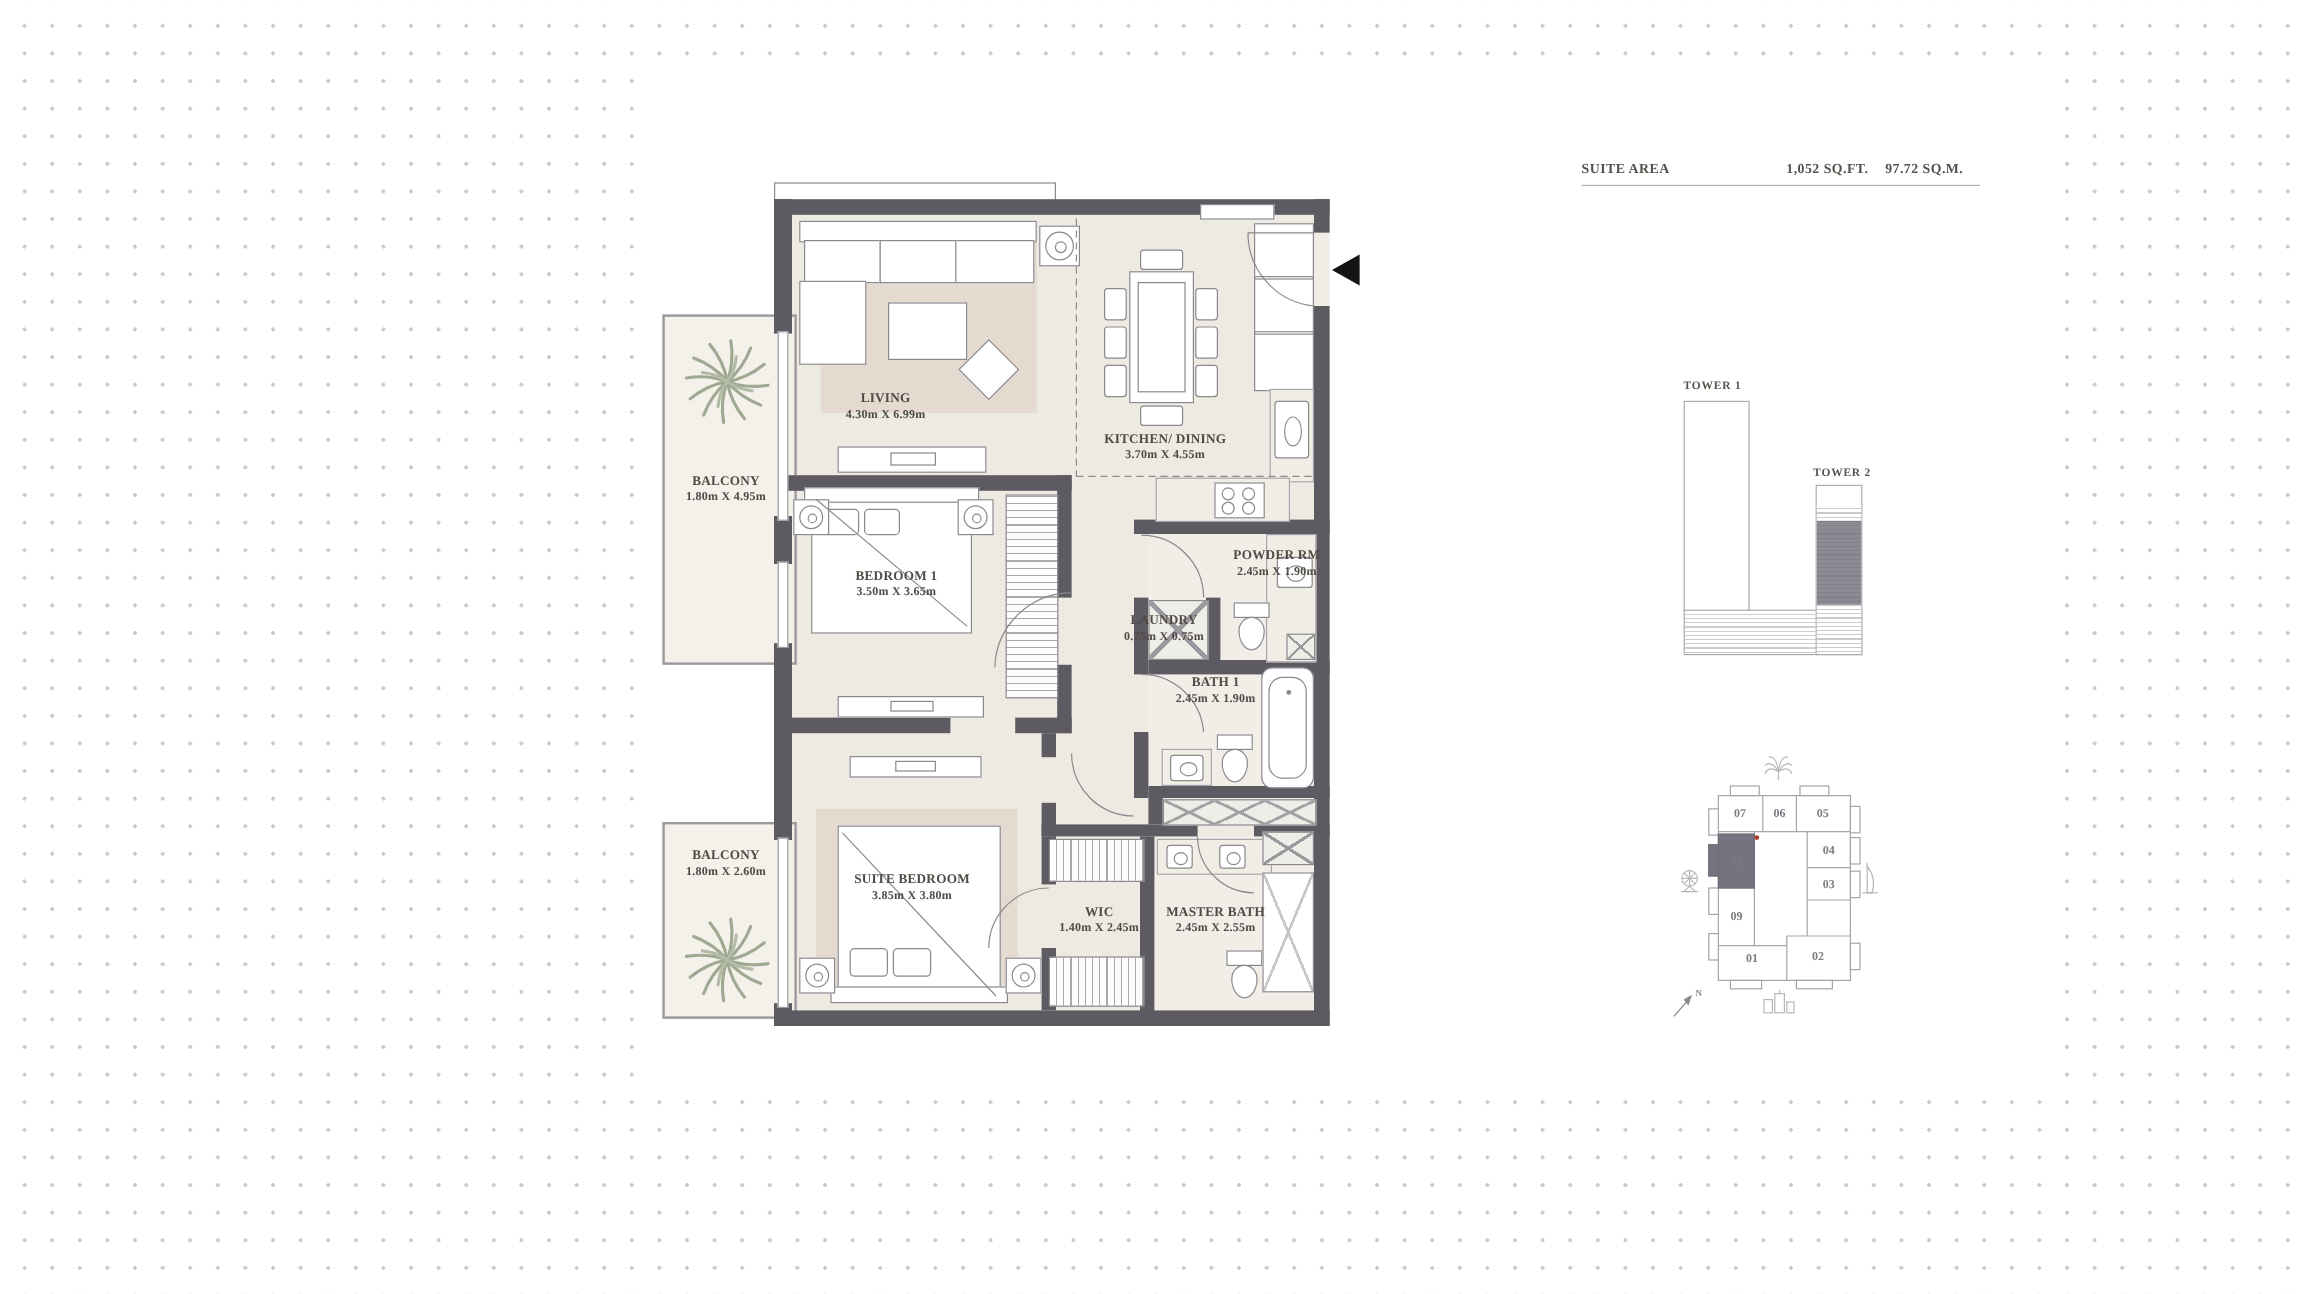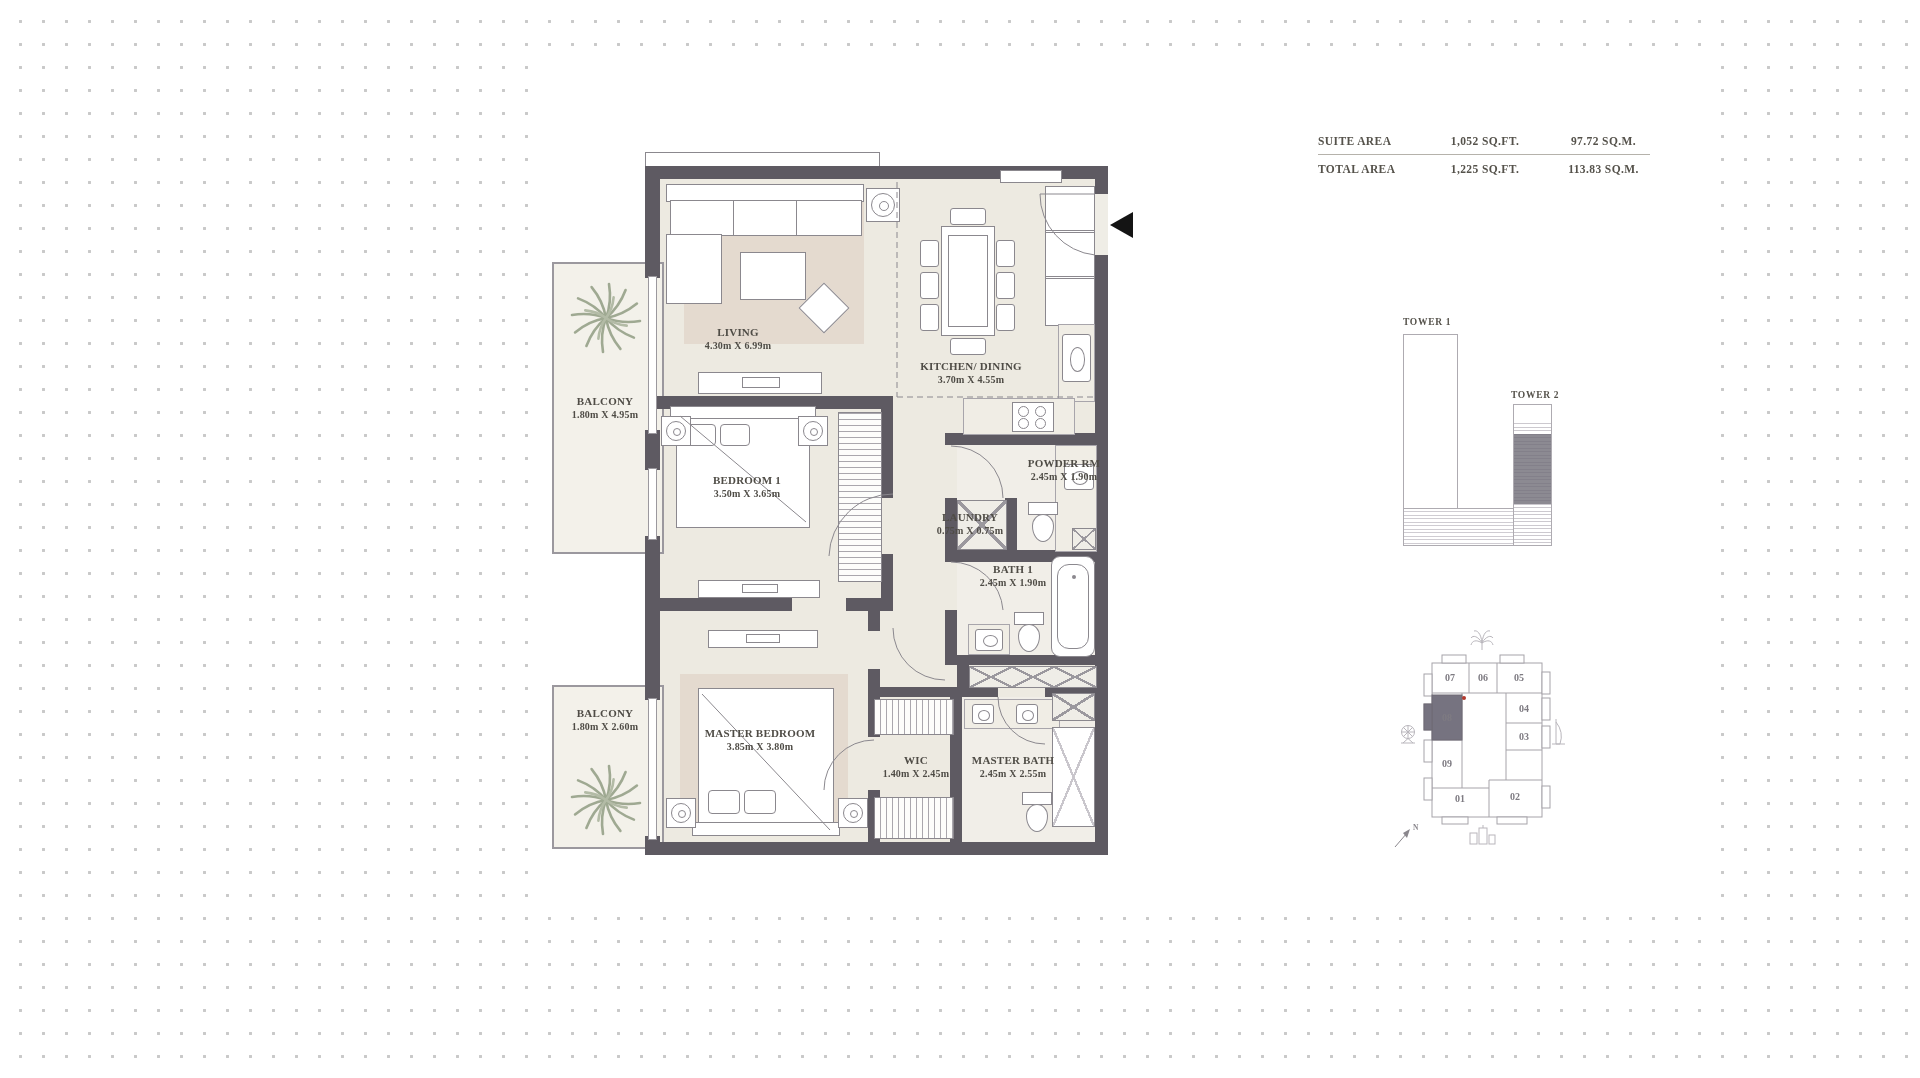--- a/index.html
+++ b/index.html
@@ -41,21 +41,21 @@
   .stove{position:absolute;background:#fff;border:1px solid #8b888e}
   .stove i{position:absolute;width:9px;height:9px;border:1px solid #8b888e;border-radius:50%;background:#fff}
   .pil{position:absolute;background:#fff;border:1px solid #8b888e;border-radius:4px}
   .lbl{position:absolute;text-align:center;color:#4f4c46;font-weight:bold;font-size:11px;line-height:13px;letter-spacing:.2px}
   .lbl span{display:block}
   .lbl .d{font-size:10px}
   .arrow{position:absolute;width:0;height:0;border-top:13px solid transparent;border-bottom:13px solid transparent;border-right:23px solid #141414}
   .atable{position:absolute;left:1318px;top:127px;width:332px;color:#55524b;font-size:11.5px;font-weight:bold;letter-spacing:.4px}
   .arow{display:flex;align-items:center;height:27px}
   .sep{border-bottom:1px solid #b5b2ab}
-  .ac1{width:40%;text-align:left}.ac2{width:32%;text-align:left}.ac3{width:28%;text-align:center}
+  .ac1{width:40%;text-align:left}.ac2{width:32%;text-align:right}.ac3{width:28%;text-align:center}
   .tlabel{position:absolute;font-size:9.5px;font-weight:bold;letter-spacing:.7px;color:#55524b}
   .t1rect{position:absolute;left:1403px;top:334px;width:53px;height:174px;border:1px solid #aeabb1;background:#fff}
   .podium{position:absolute;left:1403px;top:508px;width:147px;height:36px;border:1px solid #aeabb1;
       background:repeating-linear-gradient(180deg,#fff 0 2.5px,#cfccd2 2.5px 3.5px)}
   .t2rect{position:absolute;left:1513px;top:404px;width:37px;height:140px;border:1px solid #aeabb1;background:#fff}
   .t2stripes{position:absolute;left:0;top:16px;width:100%;height:124px;
       background:repeating-linear-gradient(180deg,#fff 0 2.5px,#ccc9cf 2.5px 3.5px)}
   .t2block{position:absolute;left:0;top:29px;width:100%;height:70px;background:rgba(115,112,122,.82)}
   .kp-num{font-family:"Liberation Serif",serif;font-size:10px;font-weight:bold;fill:#7e7b82}
 </style>
@@ -272,46 +272,41 @@
     </div>
   <div class="lbl" style="left:910px;top:511px;width:120px">
     <span>LAUNDRY</span>
       <span class="d">0.75m X 0.75m</span>
     </div>
   <div class="lbl" style="left:938px;top:563px;width:150px">
     <span>BATH 1</span>
       <span class="d">2.45m X 1.90m</span>
     </div>
   <div class="lbl" style="left:658px;top:727px;width:204px">
-    <span>MASTER BEDROOM</span>
+    <span>SUITE BEDROOM</span>
       <span class="d">3.85m X 3.80m</span>
     </div>
   <div class="lbl" style="left:856px;top:754px;width:120px">
     <span>WIC</span>
       <span class="d">1.40m X 2.45m</span>
     </div>
   <div class="lbl" style="left:938px;top:754px;width:150px">
     <span>MASTER BATH</span>
       <span class="d">2.45m X 2.55m</span>
     </div>
   <div class="lbl" style="left:549px;top:707px;width:112px">
     <span>BALCONY</span>
       <span class="d">1.80m X 2.60m</span>
     </div>
 
   <div class="atable">
     <div class="arow sep">
       <div class="ac1">SUITE AREA</div>
       <div class="ac2">1,052 SQ.FT.</div>
       <div class="ac3">97.72 SQ.M.</div>
-    </div>
-    <div class="arow">
-      <div class="ac1">TOTAL AREA</div>
-      <div class="ac2">1,225 SQ.FT.</div>
-      <div class="ac3">113.83 SQ.M.</div>
     </div>
   </div>
 
   <div class="tlabel" style="left:1403px;top:317px">TOWER 1</div>
   <div class="t1rect"></div>
   <div class="podium"></div>
   <div class="tlabel" style="left:1511px;top:390px">TOWER 2</div>
   <div class="t2rect">
     <div class="t2stripes"></div>
     <div class="t2block"></div>

